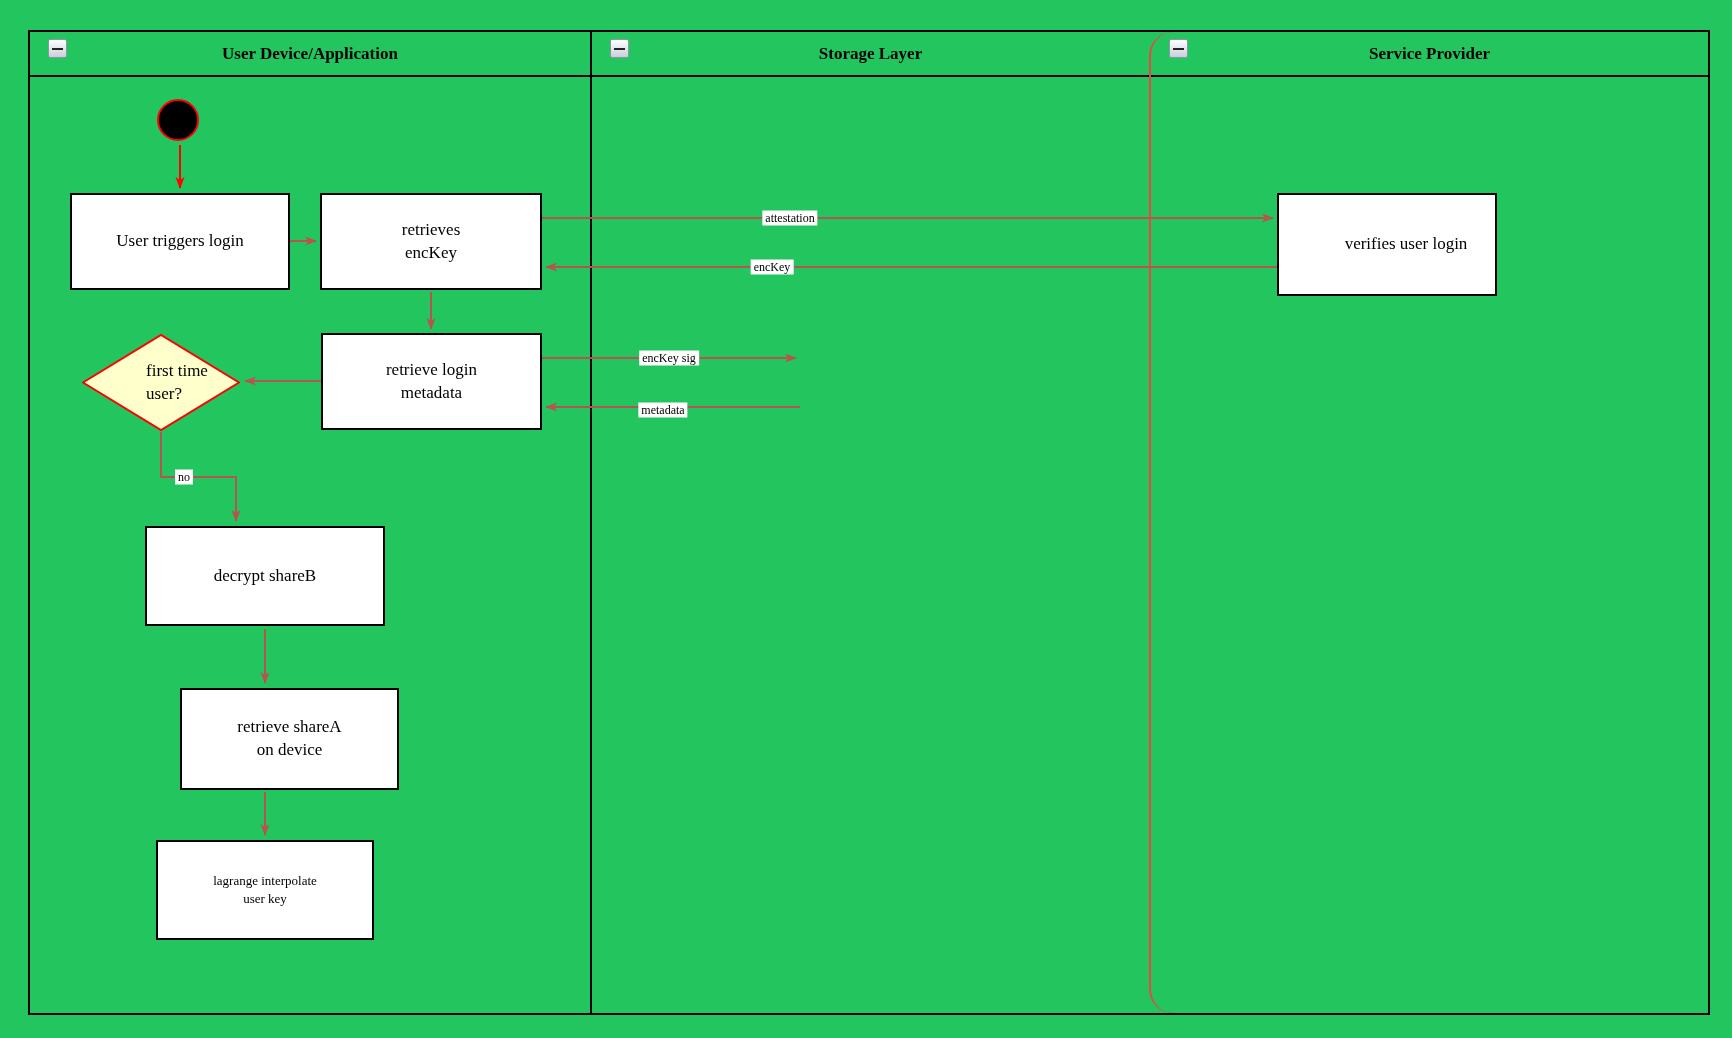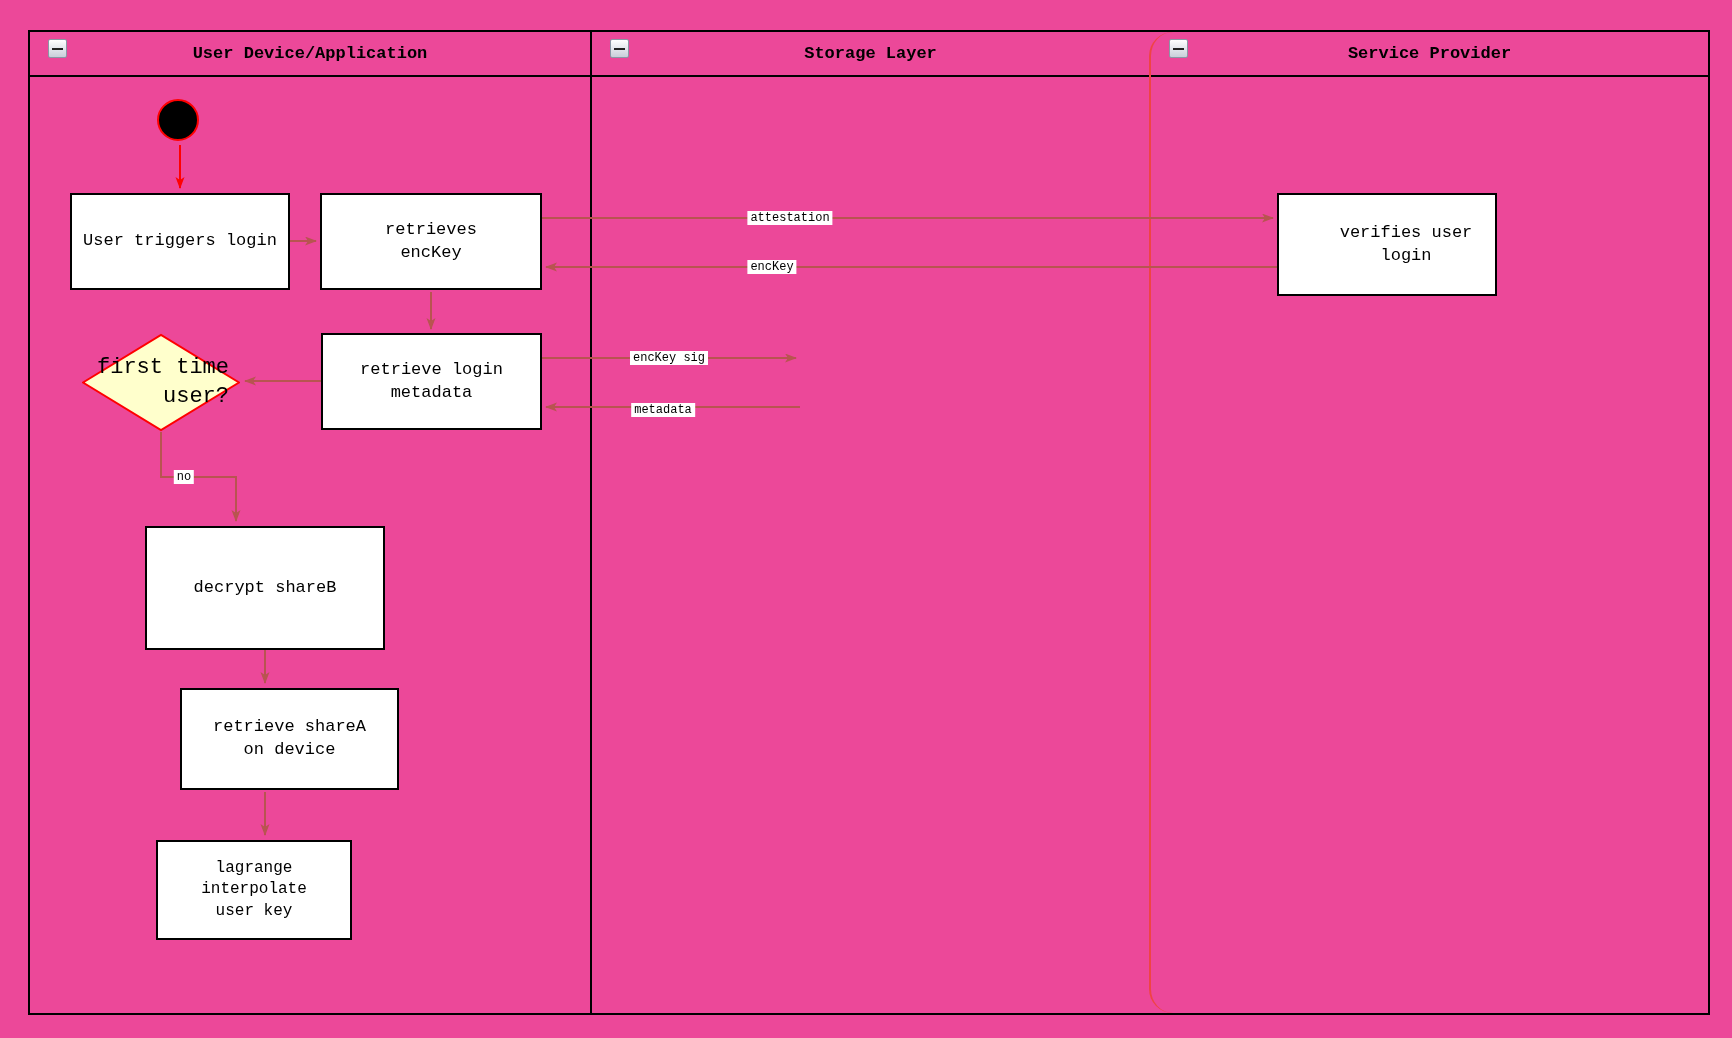--- a/index.html
+++ b/index.html
@@ -1,18 +1,18 @@
 <!DOCTYPE html>
 <html style="--arrow: #B85450; --accent: #FF0000;"><head>
 <meta charset="utf-8">
 <style>
   html,body{margin:0;padding:0;background:#ffffff;}
   #canvas{
-    position:relative;width:1732px;height:1038px;background:#ec4899;
-    font-family:Liberation Mono, monospace;color:#000;
+    position:relative;width:1732px;height:1038px;background:#22c55e;
+    font-family:Liberation Serif, serif;color:#000;
     overflow:hidden;
   }
   
   .pool{
     position:absolute;left:28px;top:30px;width:1678px;height:981px;
     border:2px solid #000;display:flex;box-sizing:content-box;
   }
   .lane{position:relative;height:100%;}
   .lane.l0{width:560px;}
   .lane.l1{width:557px;border-left:2px solid #000;}
@@ -44,23 +44,23 @@
     white-space:pre-line;box-sizing:border-box;cursor:default;
   }
   .start-node{
     position:absolute;left:157px;top:99px;width:42px;height:42px;
     background:#000;border:2.5px solid var(--accent,#FF0000);
     border-radius:50%;box-sizing:border-box;
   }
   .decision{position:absolute;left:82px;top:333px;width:158px;height:99px;}
   .decision svg{position:absolute;left:0;top:0;}
   .decision .dtext{
-    position:absolute;left:2px;top:0;width:100%;height:100%;
+    position:absolute;left:16px;top:0;width:100%;height:100%;
     display:flex;align-items:center;justify-content:center;
-    text-align:right;font-size:22px;line-height:1.3;white-space:pre-line;
+    text-align:left;font-size:17px;line-height:1.3;white-space:pre-line;
   }
   
   .edge-label{
     position:absolute;transform:translate(-50%,-50%);
     background:#fff;padding:0 3px;font-size:12px;white-space:nowrap;
   }
 </style>
 </head>
 <body>
 
@@ -137,30 +137,30 @@
 
 
   <div class="decision">
     <svg width="158" height="99">
       <polygon id="diamond-poly" points="1,49.5 79,2 157,49.5 79,97" fill="#FFFFCC" stroke="#FF0000" stroke-width="2"></polygon>
     </svg>
     <div class="dtext">first time
 user?</div>
   </div>
 
-  <div class="node" style="left:145px;top:526px;width:240px;height:124px;">
+  <div class="node" style="left:145px;top:526px;width:240px;height:100px;">
     <span>decrypt shareB</span>
   </div>
 
   <div class="node" style="left:156px;top:688px;width:219px;height:102px;margin-left:24px;">
     <span>retrieve shareA
 on device</span>
   </div>
 
-  <div class="node" style="left:156px;top:840px;width:196px;height:100px;font-size:16px;">
+  <div class="node" style="left:156px;top:840px;width:218px;height:100px;font-size:13px;">
     <span>lagrange interpolate
 user key</span>
   </div>
 
   <div class="edge-label" style="left:790px;top:218px;">attestation</div>
   <div class="edge-label" style="left:772px;top:267px;">encKey</div>
   <div class="edge-label" style="left:669px;top:358px;text-align:center;">encKey sig</div>
   <div class="edge-label" style="left:663px;top:410px;">metadata</div>
   <div class="edge-label" style="left:184px;top:477px;">no</div>
 

